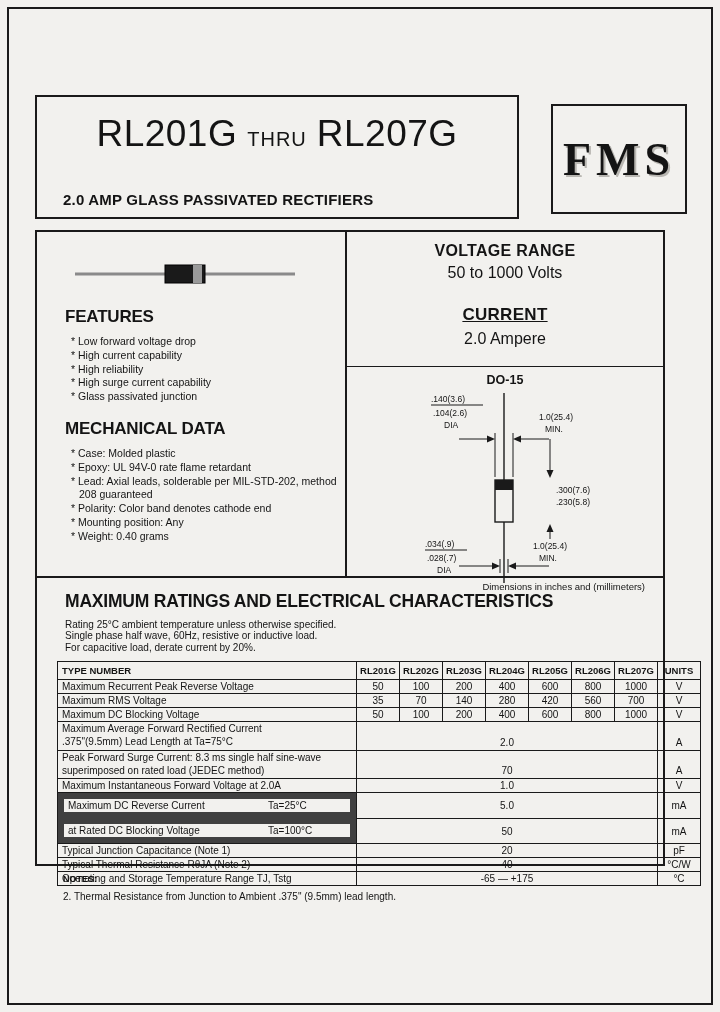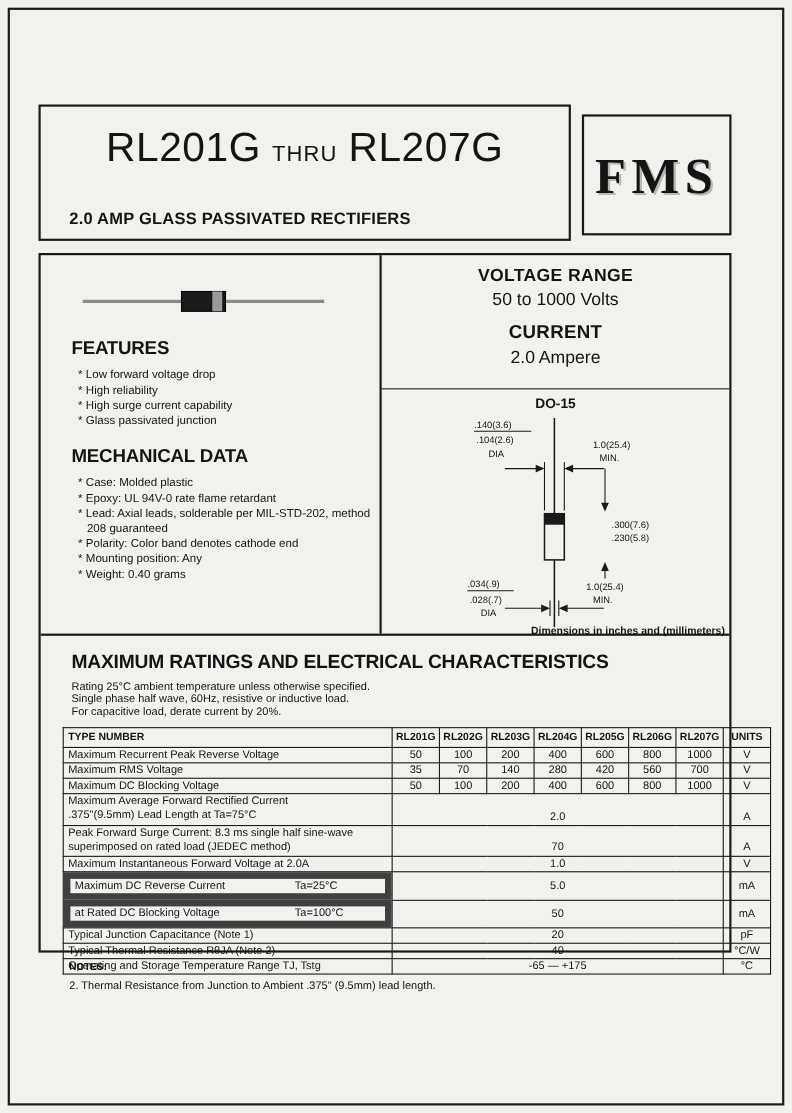--- a/index.html
+++ b/index.html
@@ -9,42 +9,42 @@
     font-family:"Liberation Sans",sans-serif;
     overflow:hidden;
   }
   .sheet-border{position:absolute;left:7px;top:7px;right:7px;bottom:7px;border:2px solid #1a1a1a;pointer-events:none;}
 
   
   .title-box{position:absolute;left:35px;top:95px;width:484px;height:124px;border:2px solid #1a1a1a;box-sizing:border-box;}
   .title-line{display:flex;align-items:baseline;justify-content:center;padding-top:16px;font-size:37px;letter-spacing:.5px;}
   .title-line .thru{font-size:20px;margin:0 10px;letter-spacing:1px;}
   .subtitle{position:absolute;left:26px;bottom:9px;font-size:15px;font-weight:bold;letter-spacing:.2px;}
-  .logo-box{position:absolute;left:529px;top:104px;width:136px;height:110px;border:2px solid #1a1a1a;box-sizing:border-box;display:flex;align-items:center;justify-content:center;}
+  .logo-box{position:absolute;left:551px;top:104px;width:136px;height:110px;border:2px solid #1a1a1a;box-sizing:border-box;display:flex;align-items:center;justify-content:center;}
   .logo-text{font-family:"Liberation Serif",serif;font-weight:bold;font-size:46px;letter-spacing:5px;text-shadow:2px 2px 0 #b9b7b2;}
 
   
   .main-box{position:absolute;left:35px;top:230px;width:630px;height:636px;border:2px solid #1a1a1a;box-sizing:border-box;}
   .top-area{display:flex;height:346px;border-bottom:2px solid #1a1a1a;box-sizing:border-box;}
   .left-col{width:312px;box-sizing:border-box;}
   .right-col{flex:1;border-left:2px solid #1a1a1a;box-sizing:border-box;text-align:center;}
 
   .diode-figure{margin:24px 0 0 38px;display:block;}
   .section-heading{font-size:17px;font-weight:bold;margin:15px 0 0 28px;letter-spacing:-.2px;}
   .list{margin:8px 0 0 30px;width:278px;}
   .bullet-item{font-size:10.5px;line-height:13.8px;padding-left:12px;text-indent:-8px;}
 
   .rc-label{font-size:16px;font-weight:bold;margin-top:10px;letter-spacing:.3px;}
-  .rc-label.cur{margin-top:10px;font-size:17px;}
+  .rc-label.cur{margin-top:23px;font-size:17px;text-decoration:underline;}
   .rc-value{font-size:16px;margin-top:4px;}
   .rc-value.amp{margin-top:5px;}
   .rc-divider{border:0;border-top:1.5px solid #1a1a1a;margin:18px 0 0 0;}
   .pkg-name{font-size:12.5px;font-weight:bold;margin-top:6px;}
   .do15-svg{display:block;margin-top:2px;}
-  .dims-footnote{font-size:9.5px;text-align:right;padding-right:4px;margin-top:-4px;font-weight:bold;}
+  .dims-footnote{font-size:9.5px;text-align:right;padding-right:18px;margin-top:-4px;}
 
   svg text{font-family:"Liberation Sans",sans-serif;font-size:8.5px;fill:#141414;}
   svg .ln{stroke:#1a1a1a;stroke-width:1.4;}
   svg .thin{stroke:#1a1a1a;stroke-width:1;}
   svg .arrow{fill:#1a1a1a;}
 
   
   .ratings-heading{margin:13px 0 0 28px;font-size:17.5px;font-weight:bold;letter-spacing:-.2px;}
   .conditions{margin:7px 0 0 28px;}
   .conditions .bullet-item{padding-left:0;text-indent:0;font-size:10px;line-height:11.4px;}
@@ -88,20 +88,21 @@
 
     <div class="left-col">
       <svg class="diode-figure" width="220" height="36" viewBox="0 0 220 36">
         <line x1="0" y1="18" x2="220" y2="18" stroke="#8a8a8a" stroke-width="3"></line>
         <rect x="90" y="9" width="40" height="18" fill="#1a1a1a" stroke="#000" stroke-width="1"></rect>
         <rect x="118" y="9" width="9" height="18" fill="#9a9a9a"></rect>
       </svg>
       <div class="section-heading">FEATURES</div>
       <div class="list" id="features-list">
           <div class="bullet-item">* Low forward voltage drop</div>
+          <div class="bullet-item">* High current capability</div>
           <div class="bullet-item">* High reliability</div>
           <div class="bullet-item">* High surge current capability</div>
           <div class="bullet-item">* Glass passivated junction</div>
         </div>
       <div class="section-heading">MECHANICAL DATA</div>
       <div class="list" id="mech-list">
           <div class="bullet-item">* Case: Molded plastic</div>
           <div class="bullet-item">* Epoxy: UL 94V-0 rate flame retardant</div>
           <div class="bullet-item">* Lead: Axial leads, solderable per MIL-STD-202, method 208 guaranteed</div>
           <div class="bullet-item">* Polarity: Color band denotes cathode end</div>

